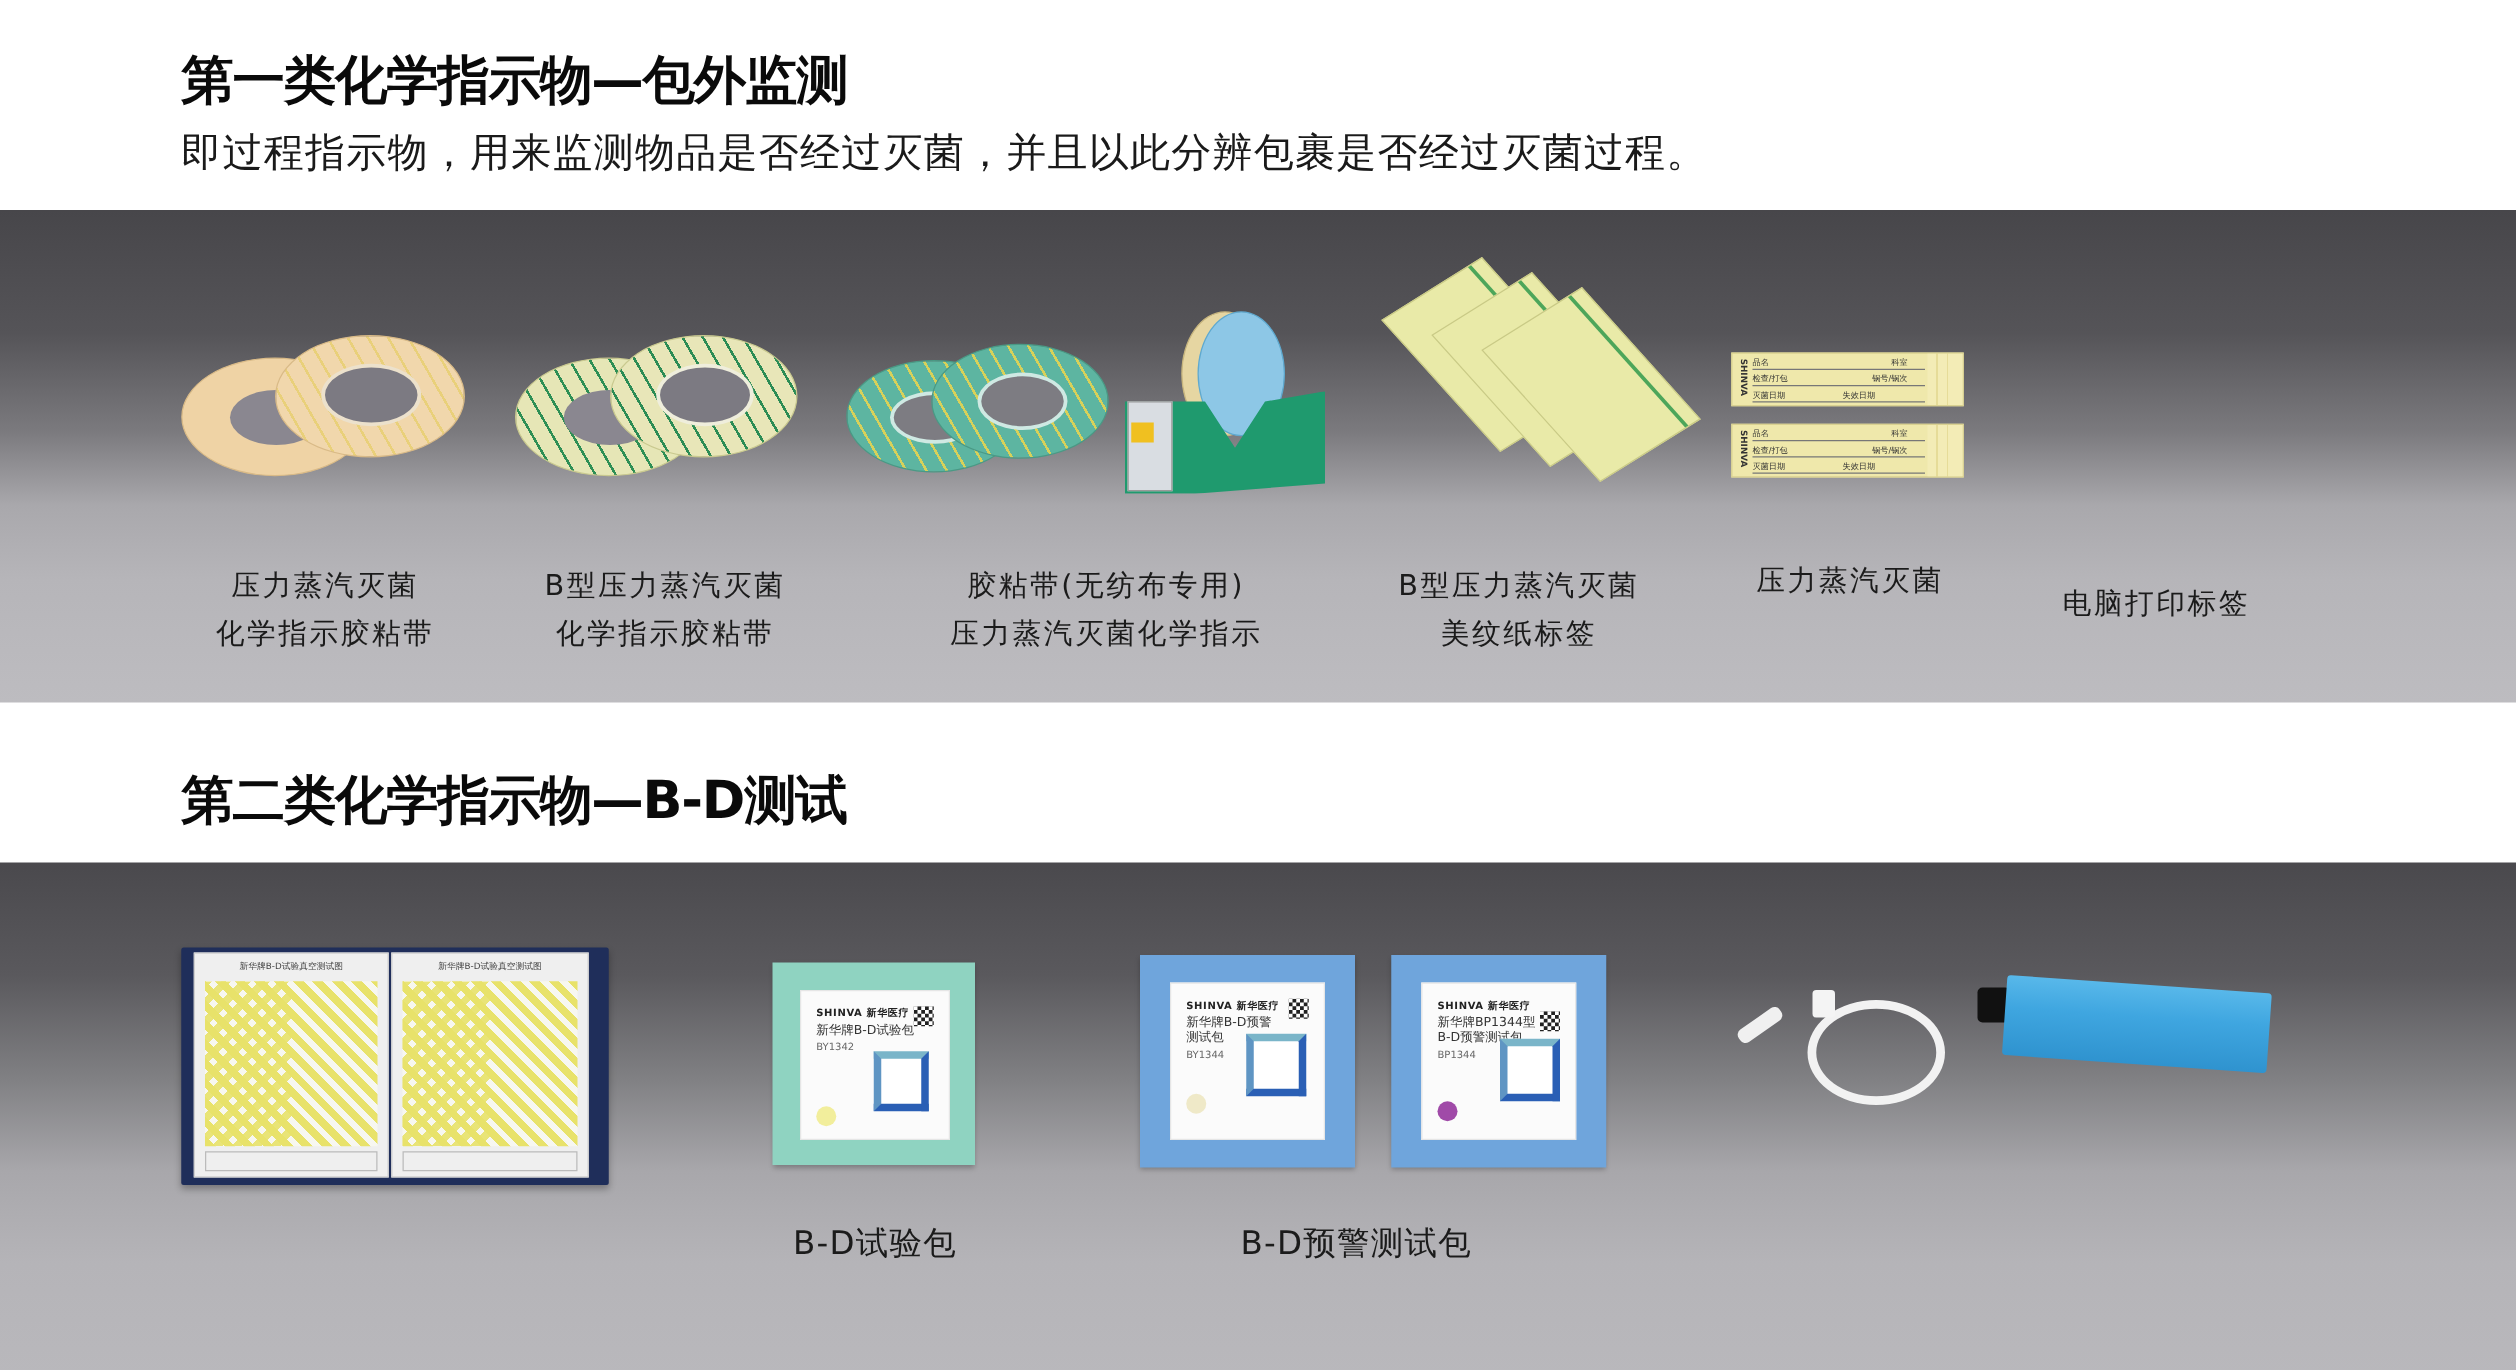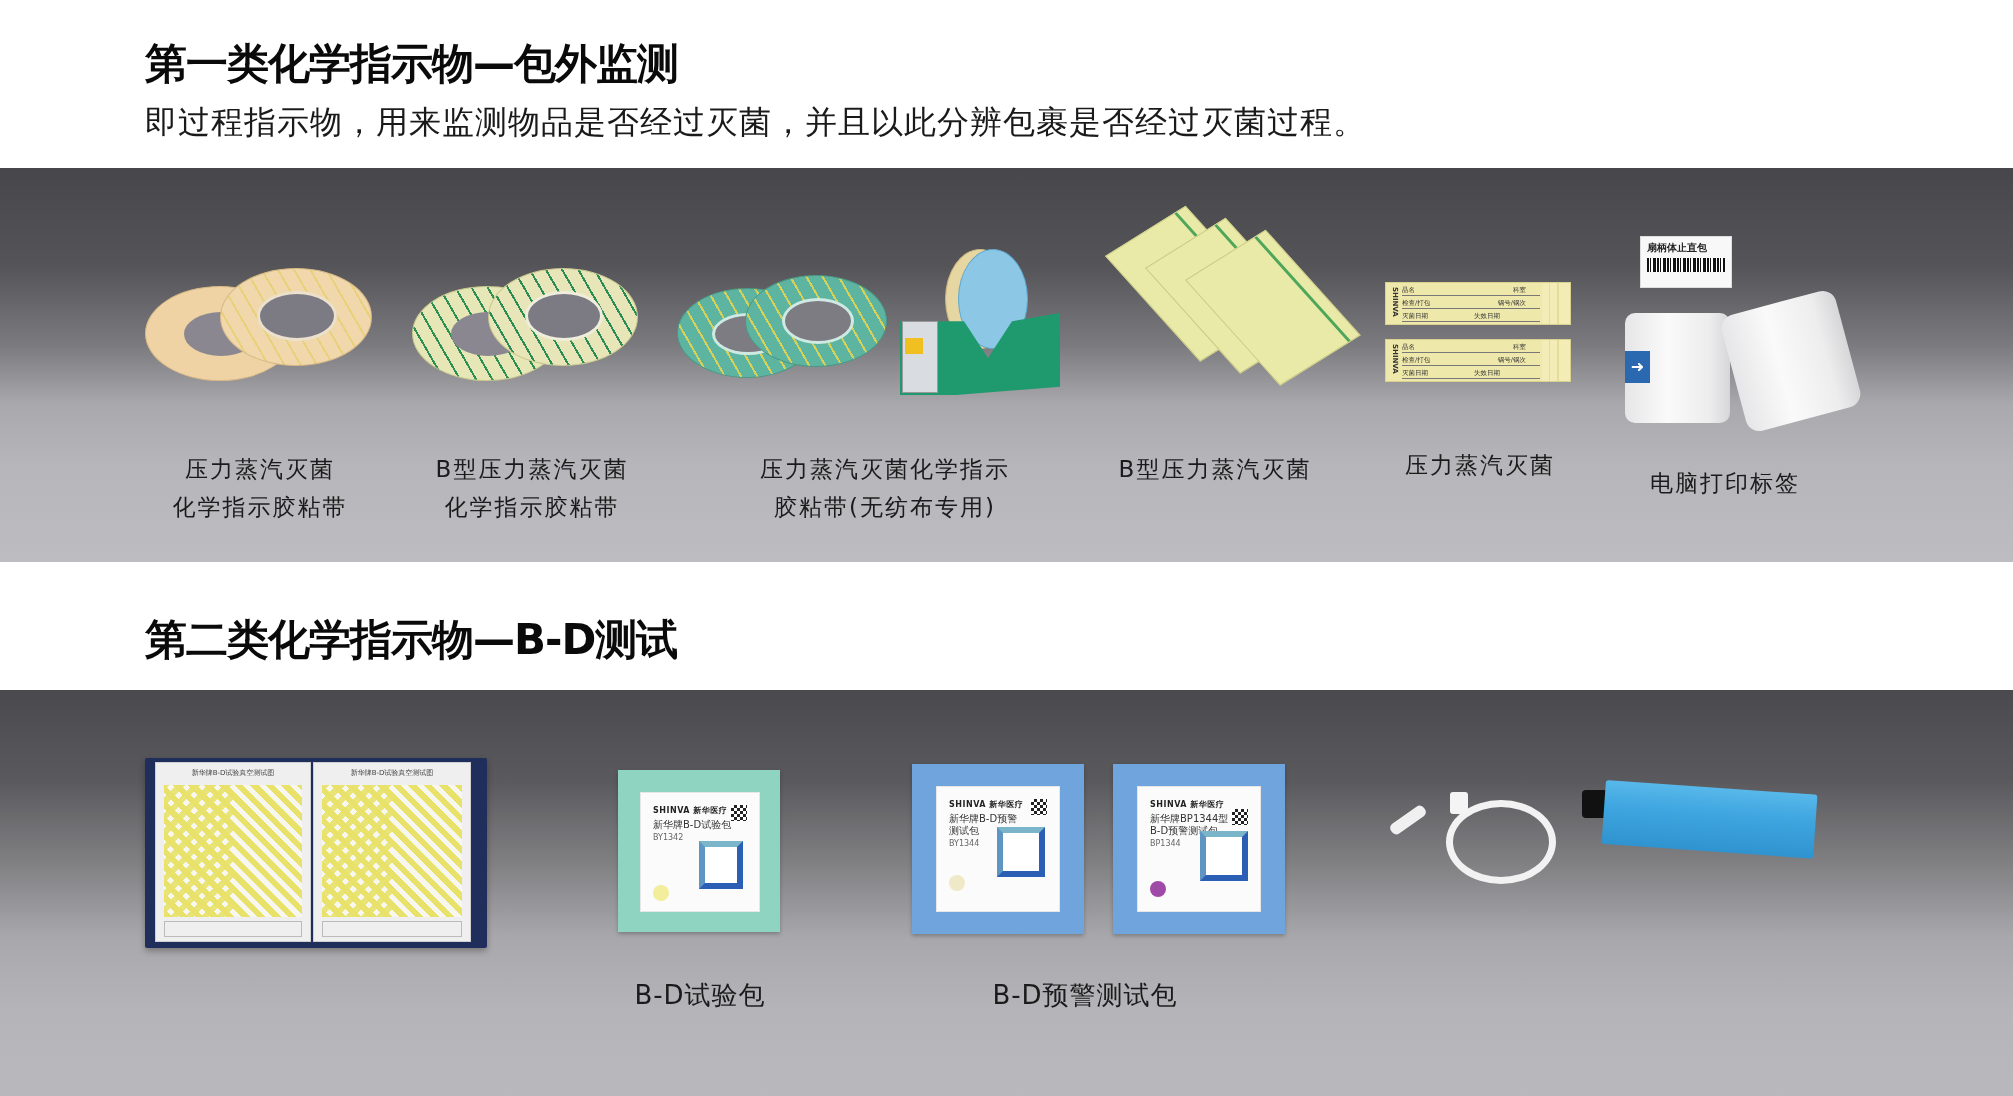--- a/index.html
+++ b/index.html
@@ -106,37 +106,38 @@
 
     <div style="position:absolute; left:225px; top:0; width:165px; height:160px;">
       <div style="position:absolute; left:45px; top:6px; width:70px; height:100px; border-radius:50%; background:#e6d6a2; border:1px solid #c7b57e;"></div>
       <div style="position:absolute; left:58px; top:6px; width:70px; height:100px; border-radius:50%; background:#8dc7e6; border:1px solid #5fa9cf;"></div>
       <div style="position:absolute; left:0; top:70px; width:160px; height:82px; background:#1f9a6e; clip-path: polygon(0 10%, 40% 10%, 55% 55%, 70% 10%, 100% 0, 100% 90%, 35% 100%, 0 100%);"></div>
       <div style="position:absolute; left:2px; top:78px; width:36px; height:72px; background:#d9dde2; border:1px solid #999;"></div>
       <div style="position:absolute; left:5px; top:95px; width:18px; height:16px; background:#f0c020;"></div>
     </div>
   </div>
   <div class="caption" style="left:735px; top:282px; width:300px;">
+    <span>胶粘带(无纺布专用)</span>
     <span>压力蒸汽灭菌化学指示</span>
-    <span>胶粘带(无纺布专用)</span>
   </div>
 
   <div class="product" style="left:1105px; top:70px; width:240px; height:150px;">
     <div class="sheet" style="left:0; top:18px; width:95px; height:140px; transform: rotate(-32deg) skewX(10deg); transform-origin: top left;">
       <div class="stripe" style="right:10px;"></div>
     </div>
     <div class="sheet" style="left:40px; top:30px; width:95px; height:140px; transform: rotate(-32deg) skewX(10deg); transform-origin: top left;">
       <div class="stripe" style="right:10px;"></div>
     </div>
     <div class="sheet" style="left:80px; top:42px; width:95px; height:140px; transform: rotate(-32deg) skewX(10deg); transform-origin: top left;">
       <div class="stripe" style="right:10px;"></div>
     </div>
   </div>
   <div class="caption" style="left:1095px; top:282px; width:240px;">
     <span>B型压力蒸汽灭菌</span>
+    <span>美纹纸标签</span>
   </div>
 
   <div class="product" style="left:1385px; top:114px; width:190px; height:110px;">
     <div class="gloss-label" style="left:0; top:0;">
       <div class="brand">SHINVA</div>
       <div class="row" style="top:2px;"><span>品名</span><span style="position:absolute; right:14px;">科室</span></div>
       <div class="row" style="top:15px;"><span>检查/打包</span><span style="position:absolute; right:14px;">锅号/锅次</span></div>
       <div class="row" style="top:28px;"><span>灭菌日期</span><span style="position:absolute; right:40px;">失效日期</span></div>
       <div class="rside"></div>
     </div>
@@ -145,30 +146,20 @@
       <div class="row" style="top:2px;"><span>品名</span><span style="position:absolute; right:14px;">科室</span></div>
       <div class="row" style="top:15px;"><span>检查/打包</span><span style="position:absolute; right:14px;">锅号/锅次</span></div>
       <div class="row" style="top:28px;"><span>灭菌日期</span><span style="position:absolute; right:40px;">失效日期</span></div>
       <div class="rside"></div>
     </div>
   </div>
   <div class="caption" style="left:1355px; top:278px; width:250px;">
     <span>压力蒸汽灭菌</span>
   </div>
 
-  <div class="product" style="left:1620px; top:68px; width:240px; height:170px;">
-    <div class="print-label" style="left:20px; top:0; width:92px; height:52px;">
-      <div class="pl-title">扇柄体止直包</div>
-      <div class="barcode"></div>
-    </div>
-    <div class="paper-roll" style="left:5px; top:77px; width:105px; height:110px; border-radius:10px;">
-      <div style="position:absolute; left:0; top:38px; width:25px; height:32px; background:#2a68b0; color:#fff; font-size:16px; line-height:32px; text-align:center;">➜</div>
-    </div>
-    <div class="paper-roll" style="left:112px; top:65px; width:118px; height:120px; border-radius:14px; transform: rotate(-15deg);"></div>
-  </div>
   <div class="caption" style="left:1600px; top:296px; width:250px;">
     <span>电脑打印标签</span>
   </div>
 </div>
 
 <div class="title" style="top:612px;">第二类化学指示物—B-D测试</div>
 
 <div class="band band2">
 
   <div class="book" style="left:145px; top:68px; width:342px; height:190px;">

